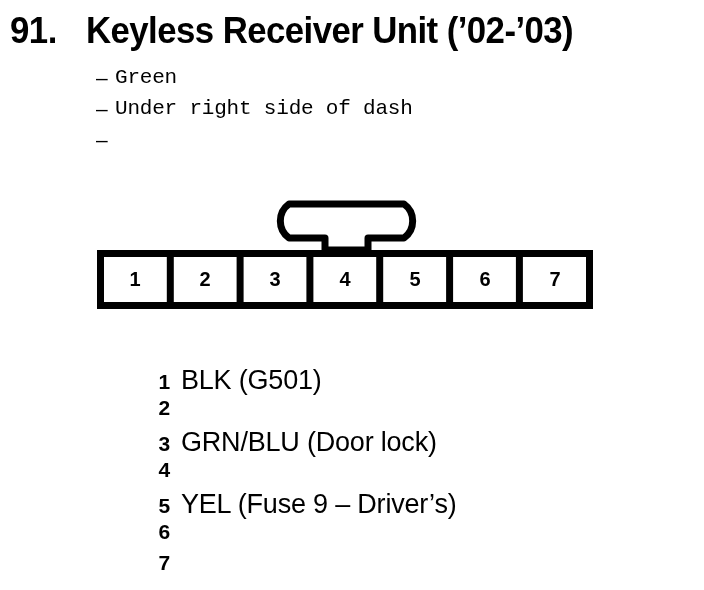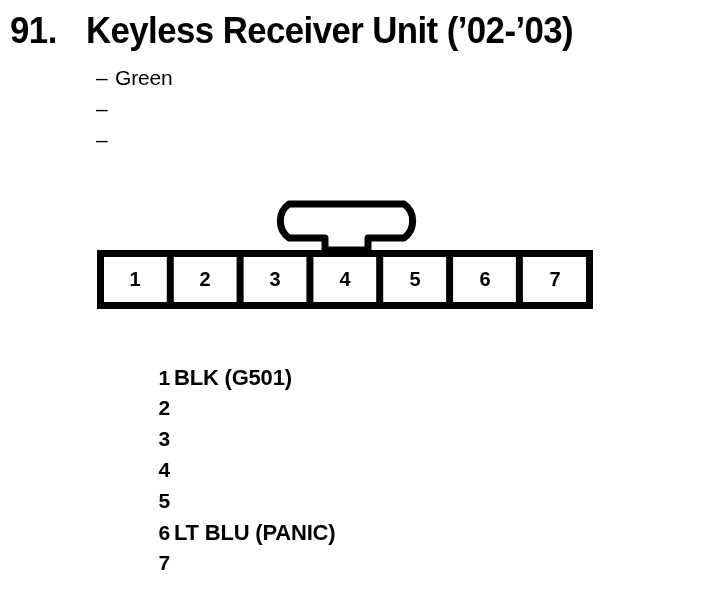--- a/index.html
+++ b/index.html
@@ -56,21 +56,21 @@
     font-size: 21px;
     line-height: 31px;
     white-space: nowrap;
     letter-spacing: -0.2px;
     display: flex;
   }
   .note-dash {
     width: 19px;
     flex: 0 0 19px;
   }
-  .note-text { flex: 0 1 auto; }
+  .note-text { flex: 0 1 auto; font-family: Liberation Mono, monospace; }
 
   
   #connector-figure {
     position: absolute;
     left: 85px;
     top: 195px;
     width: 520px;
     height: 120px;
   }
   #connector-svg {
@@ -102,41 +102,41 @@
   }
   .pin-row-number {
     width: 20px;
     flex: 0 0 20px;
     text-align: right;
     font-size: 21px;
     font-weight: bold;
     letter-spacing: -0.2px;
   }
   .pin-row-desc {
-    margin-left: 4px;
-    font-size: 22px;
+    margin-left: 11px;
+    font-size: 27px;
     letter-spacing: -0.2px;
-    font-weight: bold;
   }
 </style>
 </head>
 <body>
 
 <div id="title-row">
   <span id="title-number">91.</span>
   <span id="title-text">Keyless Receiver Unit (’02-’03)</span>
 </div>
 
 <div id="notes">
   <div class="note-line">
     <span class="note-dash">–</span>
     <span class="note-text">Green</span>
   </div>
   <div class="note-line">
     <span class="note-dash">–</span>
+    <span class="note-text">Under right side of dash</span>
   </div>
   <div class="note-line">
     <span class="note-dash">–</span>
   </div>
 </div>
 
 <div id="connector-figure">
   <svg id="connector-svg" viewBox="0 0 520 120" xmlns="http://www.w3.org/2000/svg">
 
     <g>
@@ -177,27 +177,28 @@
 <div id="pin-legend">
   <div class="pin-row">
     <span class="pin-row-number">1</span>
     <span class="pin-row-desc">BLK (G501)</span>
   </div>
   <div class="pin-row">
     <span class="pin-row-number">2</span>
   </div>
   <div class="pin-row">
     <span class="pin-row-number">3</span>
+    <span class="pin-row-desc">GRN/BLU (Door lock)</span>
   </div>
   <div class="pin-row">
     <span class="pin-row-number">4</span>
   </div>
   <div class="pin-row">
     <span class="pin-row-number">5</span>
+    <span class="pin-row-desc">YEL (Fuse 9 – Driver’s)</span>
   </div>
   <div class="pin-row">
     <span class="pin-row-number">6</span>
-    <span class="pin-row-desc">LT BLU (PANIC)</span>
   </div>
   <div class="pin-row">
     <span class="pin-row-number">7</span>
   </div>
 </div>
 
 </body></html>

